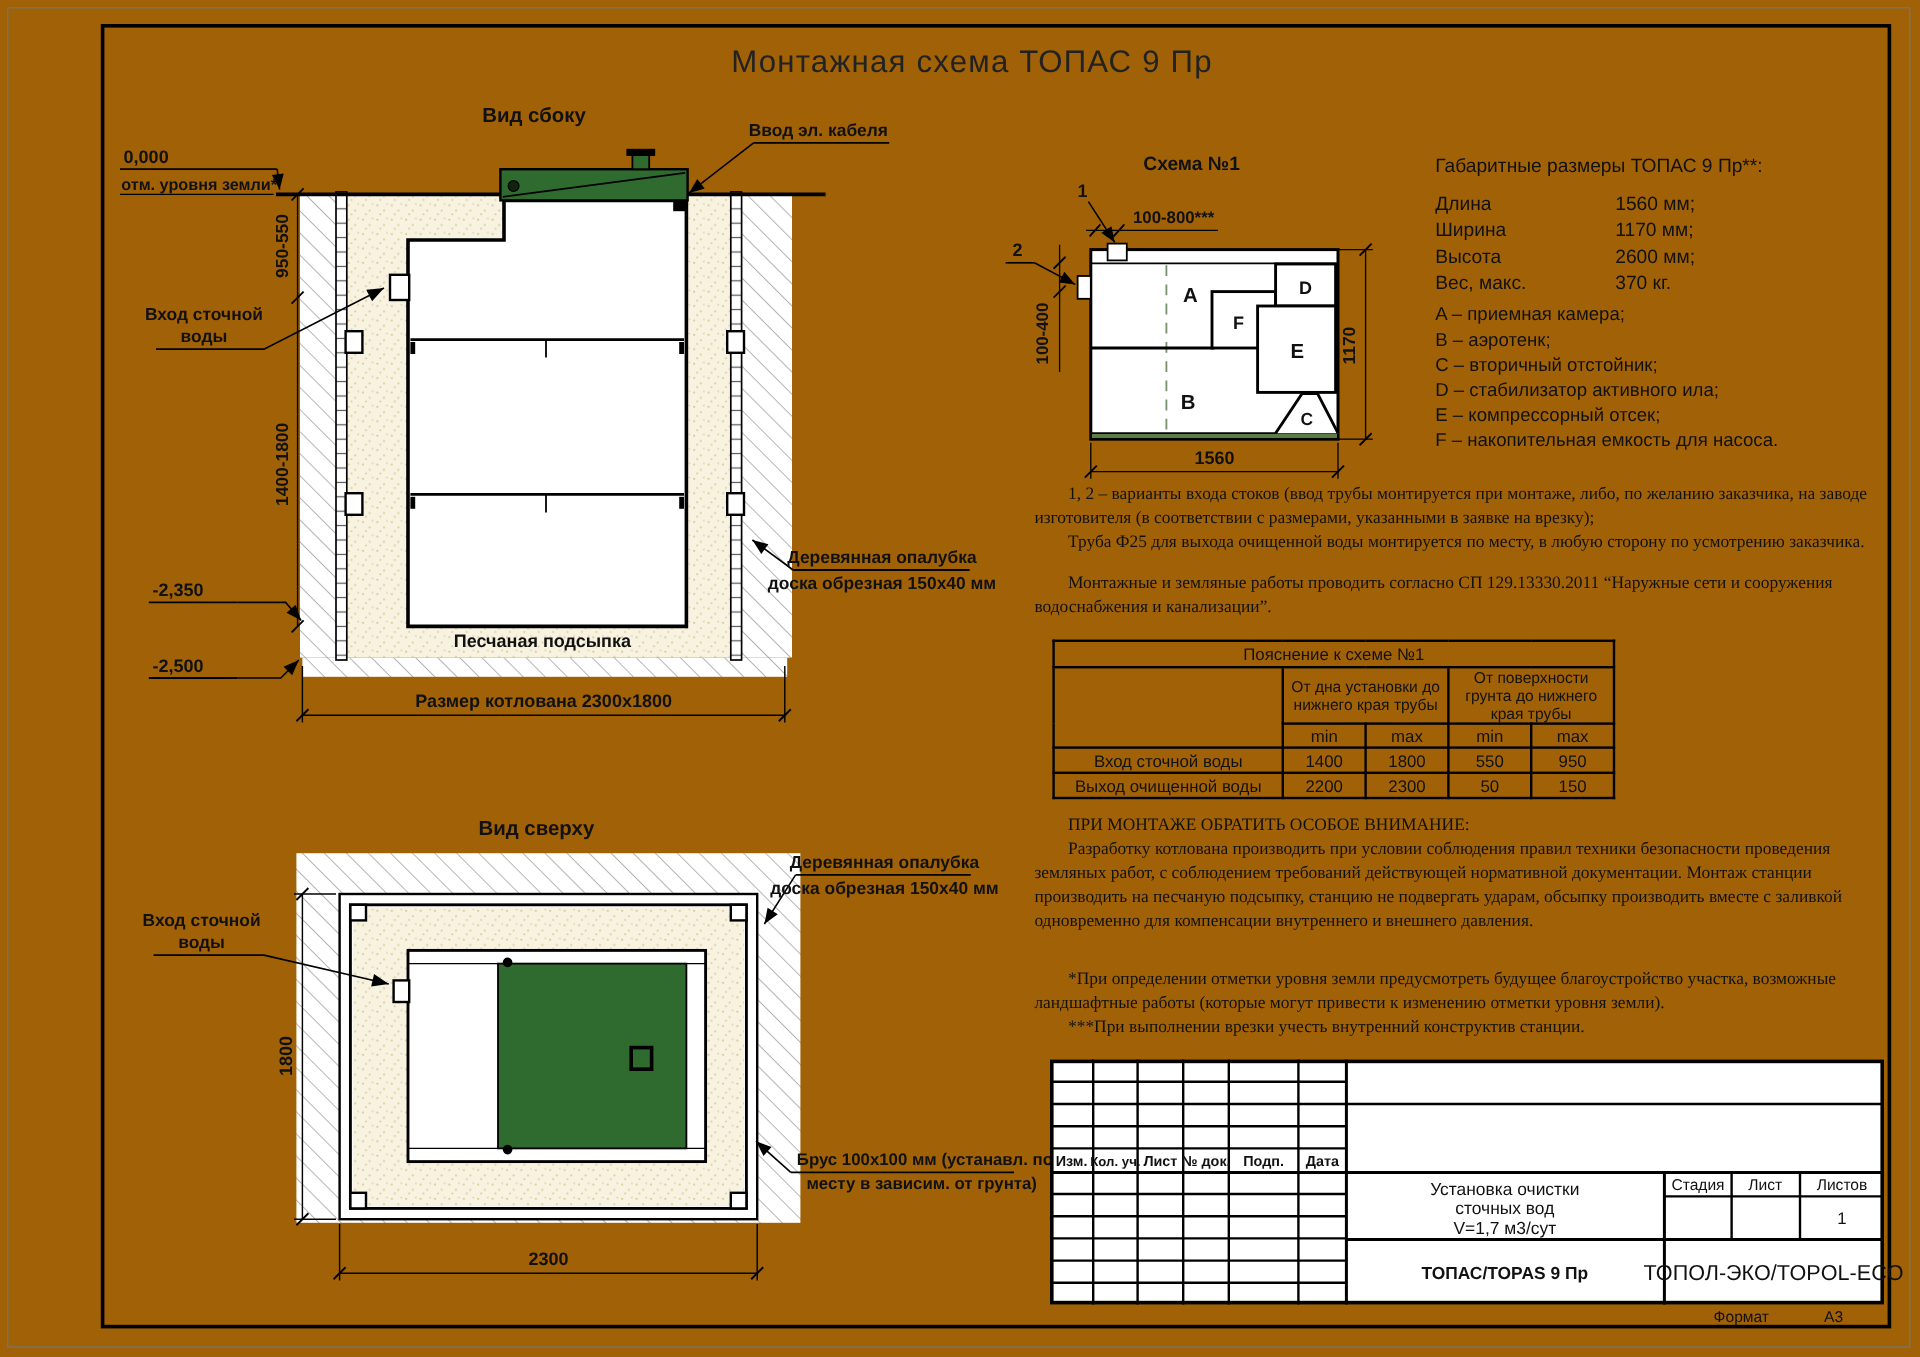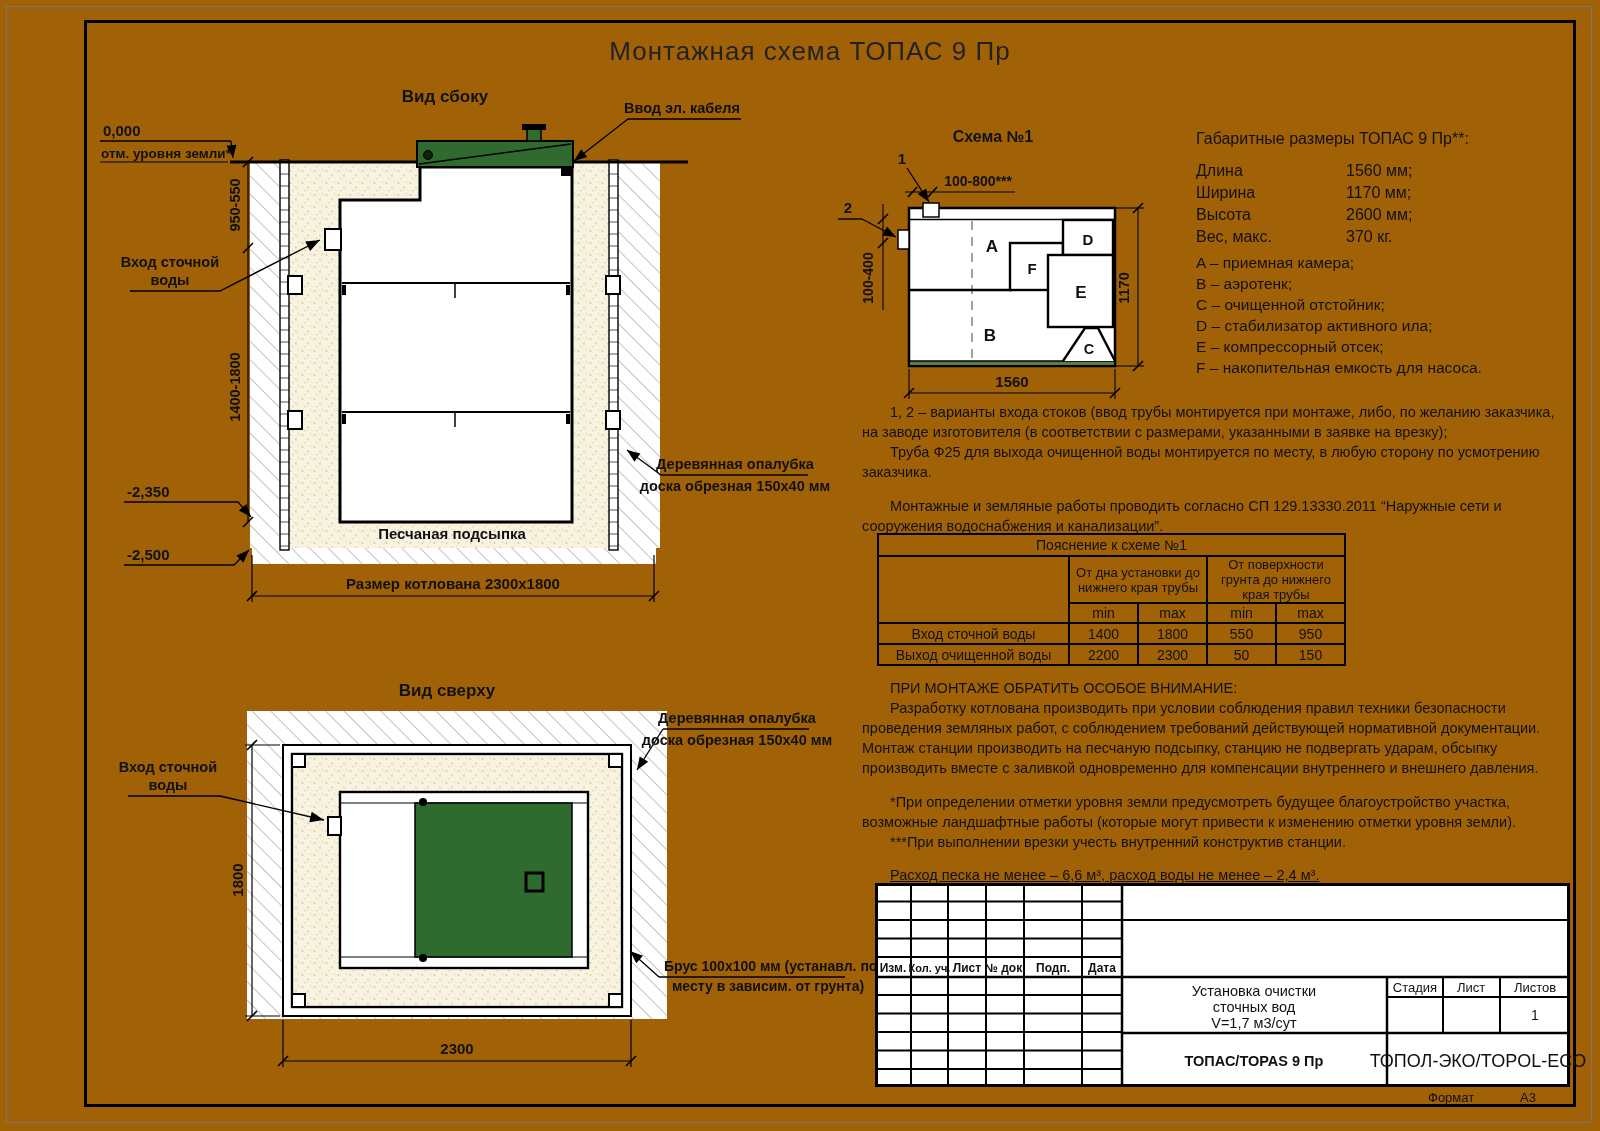--- a/index.html
+++ b/index.html
@@ -10,21 +10,21 @@
   .frame-inner{position:absolute;left:84px;top:20px;width:1492px;height:1087px;
         border:3px solid #000;box-sizing:border-box;}
   .abs{position:absolute;}
   #doc-title{left:500px;top:36px;width:620px;text-align:center;font-size:26px;
         letter-spacing:1px;color:#222;}
   svg{position:absolute;overflow:visible;}
   svg text{font-family:"Liberation Sans",sans-serif;fill:#111;}
   svg line,svg path,svg rect,svg polyline{vector-effect:none;}
   .blk{position:absolute;font-size:14.5px;line-height:20px;}
   .blk p{margin:0;}
-  .indent{text-indent:28px;}
+  .indent{text-indent:28px;font-family:Liberation Serif, serif;}
   #dims-block{left:1196px;top:130px;width:340px;font-size:16px;}
   #dims-title{margin:0 0 12px 0;}
   .dim-row{line-height:22px;}
   .dim-row .nm{display:inline-block;width:150px;}
   #dims-legend{margin-top:4px;line-height:21px;font-size:15.5px;}
   table.expl{position:absolute;left:877px;top:533px;border-collapse:collapse;
         table-layout:fixed;font-size:14px;text-align:center;}
   table.expl td,table.expl th{border:2px solid #000;padding:0;font-weight:normal;}
   table.expl .grp{font-size:13px;line-height:15px;}
   .u{text-decoration:underline;}
@@ -261,21 +261,21 @@
 
   <div class="abs" id="dims-block">
     <p id="dims-title">Габаритные размеры ТОПАС 9 Пр**:</p>
     <div class="dim-row"><span class="nm">Длина</span><span>1560 мм;</span></div>
     <div class="dim-row"><span class="nm">Ширина</span><span>1170 мм;</span></div>
     <div class="dim-row"><span class="nm">Высота</span><span>2600 мм;</span></div>
     <div class="dim-row"><span class="nm">Вес, макс.</span><span>370 кг.</span></div>
     <div id="dims-legend">
       <div>A – приемная камера;</div>
       <div>B – аэротенк;</div>
-      <div>C – очищенной отстойник;</div>
+      <div>C – вторичный отстойник;</div>
       <div>D – стабилизатор активного ила;</div>
       <div>E – компрессорный отсек;</div>
       <div>F – накопительная емкость для насоса.</div>
     </div>
   </div>
 
   <div class="blk" style="left:862px;top:402px;width:695px">
     <p class="indent">1, 2 – варианты входа  стоков (ввод трубы монтируется при монтаже, либо, по желанию заказчика, на заводе изготовителя (в соответствии с размерами, указанными в заявке на врезку);</p>
     <p class="indent">Труба Ф25 для выхода очищенной воды монтируется по месту, в любую сторону по усмотрению заказчика.</p>
     <p class="indent" style="margin-top:14px">Монтажные и земляные работы проводить согласно СП 129.13330.2011 “Наружные сети и сооружения водоснабжения и канализации”.</p>
@@ -317,21 +317,21 @@
       <td>2300</td>
       <td>50</td>
       <td>150</td>
     </tr>
   </tbody>
     </table>
 
   <div class="blk" style="left:862px;top:678px;width:700px">
     <p class="indent">ПРИ МОНТАЖЕ ОБРАТИТЬ ОСОБОЕ ВНИМАНИЕ:</p>
     <p class="indent">Разработку котлована производить при условии соблюдения правил техники безопасности проведения земляных работ, с соблюдением требований действующей нормативной документации. Монтаж станции производить на песчаную подсыпку, станцию не подвергать ударам, обсыпку производить вместе с заливкой одновременно для компенсации внутреннего и внешнего давления.</p>
-    <p class="indent" style="margin-top:14px">*При определении отметки уровня земли предусмотреть будущее благоустройство участка, возможные ландшафтные работы (которые могут привести к изменению отметки уровня земли).</p>
+    <p class="indent" style="margin-top:28px">*При определении отметки уровня земли предусмотреть будущее благоустройство участка, возможные ландшафтные работы (которые могут привести к изменению отметки уровня земли).</p>
     <p class="indent">***При выполнении врезки учесть внутренний конструктив станции.</p>
     <p class="indent" style="margin-top:13px"><span class="u">Расход песка не менее – 6,6 м³, расход воды не менее – 2,4 м³.</span></p>
   </div>
 
   <svg style="left:875px;top:883px" width="695" height="204" viewBox="0 0 695 204">
     <g stroke="#000">
       <rect x="1.5" y="1.5" width="692" height="201" fill="#fff" stroke-width="3"></rect>
       <line x1="36" y1="0" x2="36" y2="204" stroke-width="2"></line>
       <line x1="73" y1="0" x2="73" y2="204" stroke-width="2"></line>
       <line x1="111" y1="0" x2="111" y2="204" stroke-width="2"></line>

